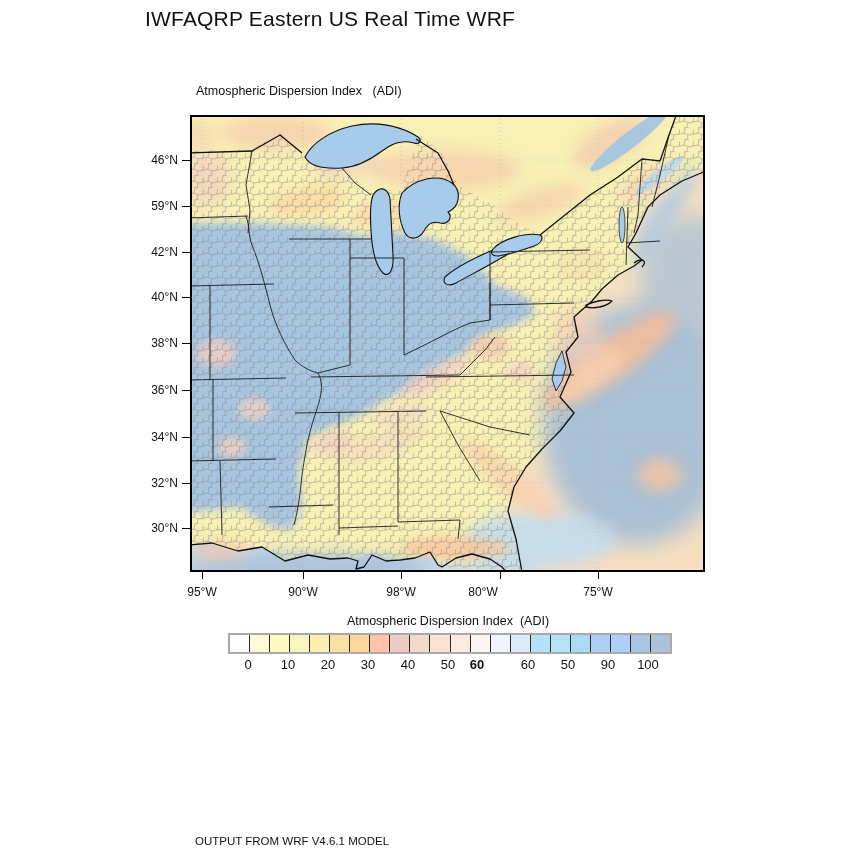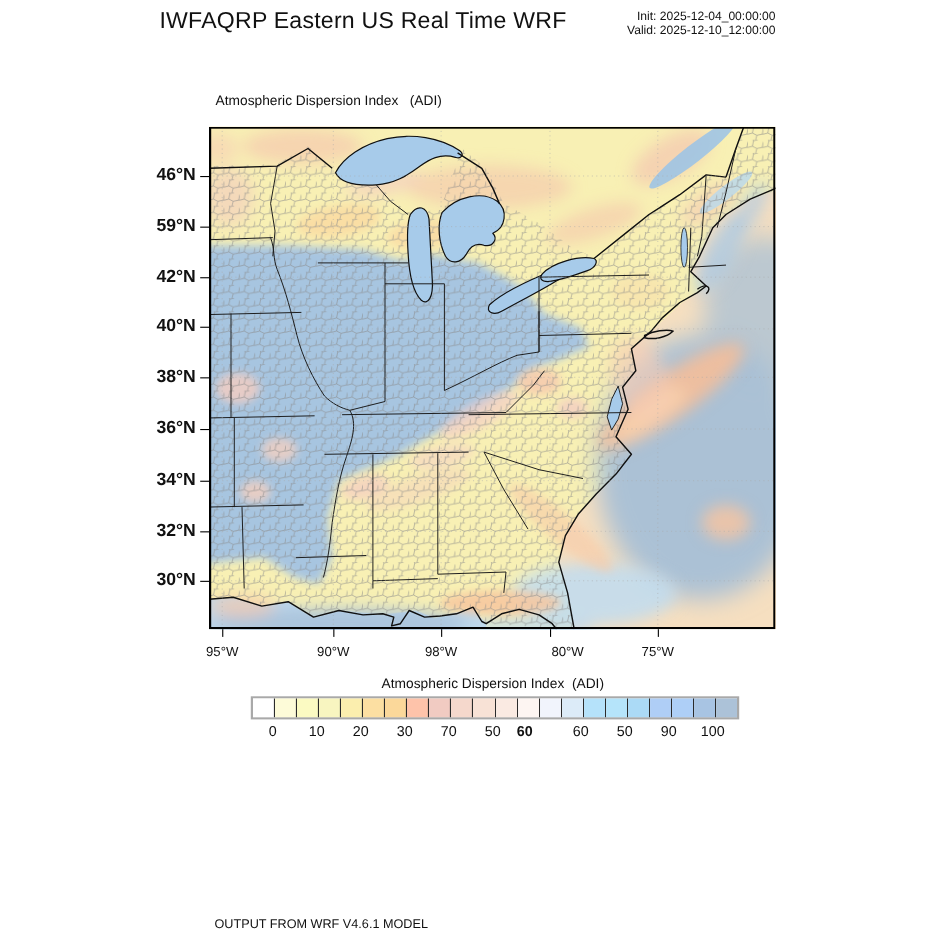--- a/index.html
+++ b/index.html
@@ -3,42 +3,38 @@
 <meta charset="utf-8">
 <style>
   html,body{margin:0;padding:0;background:#fff;}
   .page{position:relative;width:850px;height:850px;background:#ffffff;
         font-family:"Liberation Sans","DejaVu Sans",sans-serif;color:#111;overflow:hidden;}
   .abs{position:absolute;}
   .page-title{top:7px;left:130px;width:400px;text-align:center;font-size:21px;font-weight:500;letter-spacing:.2px;}
   .run-info{top:9px;left:505px;width:200px;text-align:right;font-size:11px;line-height:13px;}
   .map-subtitle{top:84px;left:196px;font-size:12.5px;white-space:pre;}
   .map-panel{top:115px;left:190px;width:515px;height:457px;}
-  .lat-label{width:40px;text-align:right;font-size:16px;height:14px;line-height:14px;font-weight:bold;}
+  .lat-label{width:40px;text-align:right;font-size:12px;height:14px;line-height:14px;}
   .lat-tick{width:8px;height:1px;background:#000;}
   .lon-label{width:50px;text-align:center;font-size:12px;height:14px;line-height:14px;}
   .lon-tick{width:1px;height:7px;background:#000;}
   .cbar-title{top:614px;left:228px;width:440px;text-align:center;font-size:12.5px;white-space:pre;}
   .cbar{top:633px;left:228px;width:440px;height:17px;display:flex;border:2px solid #a9a9a9;box-sizing:content-box;}
   .cbar-cell{flex:1 1 0;border-right:1px solid #2b2b2b;}
   .cbar-cell:last-child{border-right:none;}
   .cbar-num{top:657px;width:34px;text-align:center;font-size:13px;}
   .footer{top:806px;left:195px;font-size:11.5px;line-height:14px;white-space:pre;}
 </style>
 </head>
 <body>
 
 <div class="page">
 
   <div class="abs page-title">IWFAQRP Eastern US Real Time WRF</div>
 
-  <div class="abs run-info">
-    <div>Init: 2025-12-04_00:00:00</div>
-    <div>Valid: 2025-12-10_12:00:00</div>
-  </div>
 
   <div class="abs map-subtitle">Atmospheric Dispersion Index   (ADI)</div>
 
   <div class="abs map-panel">
     <svg width="515" height="457" viewBox="0 0 515 457">
       <defs>
         <filter id="b4" x="-30%" y="-30%" width="160%" height="160%">
             <feGaussianBlur stdDeviation="4"></feGaussianBlur>
           </filter>
         <filter id="b7" x="-40%" y="-40%" width="180%" height="180%">
@@ -229,27 +225,27 @@
     <div class="abs lat-label" style="left: 138px; top: 476px;">32°N</div>
     <div class="abs lat-tick" style="left: 182px; top: 527.5px;"></div>
     <div class="abs lat-label" style="left: 138px; top: 521px;">30°N</div>
     <div class="abs lon-tick" style="left: 202px; top: 572px;"></div>
     <div class="abs lon-label" style="left: 177px; top: 585px;">95°W</div>
     <div class="abs lon-tick" style="left: 303px; top: 572px;"></div>
     <div class="abs lon-label" style="left: 278px; top: 585px;">90°W</div>
     <div class="abs lon-tick" style="left: 401px; top: 572px;"></div>
     <div class="abs lon-label" style="left: 376px; top: 585px;">98°W</div>
     <div class="abs lon-tick" style="left: 500px; top: 572px;"></div>
-    <div class="abs lon-label" style="left: 491px; top: 585px;">80°W</div>
+    <div class="abs lon-label" style="left: 458px; top: 585px;">80°W</div>
     <div class="abs lon-tick" style="left: 598px; top: 572px;"></div>
     <div class="abs lon-label" style="left: 573px; top: 585px;">75°W</div>
     <div class="abs cbar-num" style="left: 231px;">0</div>
     <div class="abs cbar-num" style="left: 271px;">10</div>
     <div class="abs cbar-num" style="left: 311px;">20</div>
     <div class="abs cbar-num" style="left: 351px;">30</div>
-    <div class="abs cbar-num" style="left: 391px;">70</div>
+    <div class="abs cbar-num" style="left: 391px;">40</div>
     <div class="abs cbar-num" style="left: 431px;">50</div>
     <div class="abs cbar-num" style="left: 460px; font-weight: bold;">60</div>
     <div class="abs cbar-num" style="left: 511px;">60</div>
     <div class="abs cbar-num" style="left: 551px;">50</div>
     <div class="abs cbar-num" style="left: 591px;">90</div>
     <div class="abs cbar-num" style="left: 631px; text-align: center;">100</div>
   </div>
 
 </body></html>

